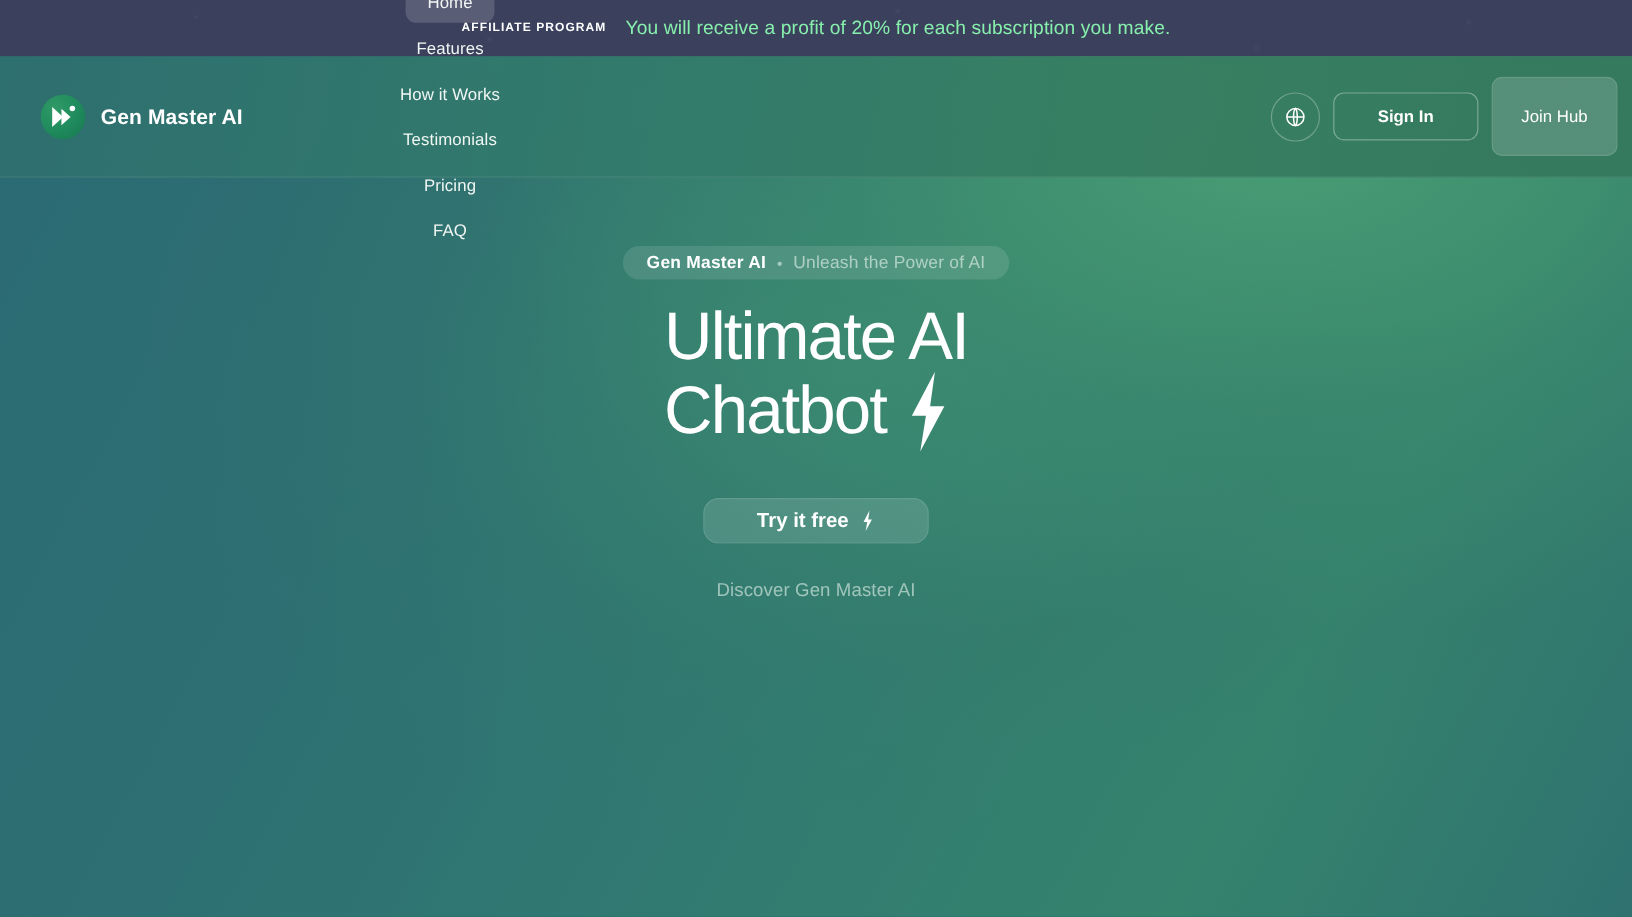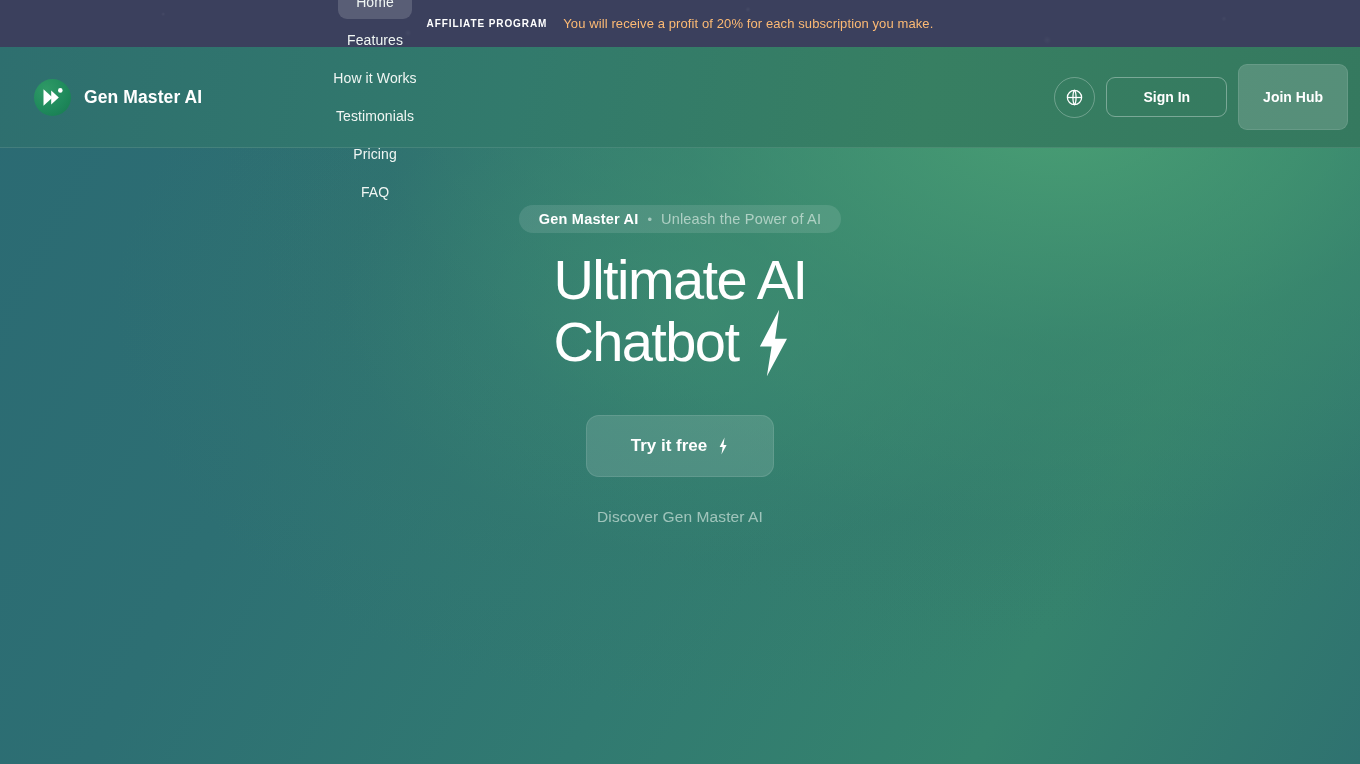--- a/index.html
+++ b/index.html
@@ -42,21 +42,21 @@
       radial-gradient(circle 4px at 90% 40%, rgba(255,255,255,0.04) 0%, rgba(255,255,255,0) 70%),
       radial-gradient(circle 3px at 66% 55%, rgba(255,255,255,0.04) 0%, rgba(255,255,255,0) 70%);
     pointer-events:none;
   }
   .banner-inner { position:relative; display:flex; align-items:center; gap:16px; }
   .banner-tag {
     font-size:10px; font-weight:bold; letter-spacing:0.9px;
     color:#ffffff; text-transform:uppercase;
   }
   .banner-msg {
-    font-size:13px; color:#fdba74; letter-spacing:0.1px;text-align:right;
+    font-size:16px; color:#86efac; letter-spacing:0.1px;text-align:right;
   }
 
   
   .header {
     position:relative;
     height:101px; flex:0 0 101px;
     display:flex; align-items:center;
     padding:0 12px 0 34px;
     background:linear-gradient(100deg, #2e6f6f 0%, #327a6c 38%, #377f62 68%, #35795f 100%);
     border-bottom:1px solid rgba(255,255,255,0.10);
@@ -105,21 +105,21 @@
     border:1px solid rgba(255,255,255,0.34);
     border-radius:9px;
     padding:11px 36px;
     font-size:14px; font-weight:bold; color:#ffffff;
     background:transparent; cursor:pointer; white-space:nowrap;
   }
   .btn-solid {
     border:1px solid rgba(255,255,255,0.10);
     border-radius:9px;
     padding:24px 24px;
-    font-size:14px; font-weight:bold; color:#ffffff;
+    font-size:14px; font-weight:normal; color:#ffffff;
     background:rgba(255,255,255,0.165); cursor:pointer; white-space:nowrap;
   }
 
   
   .hero {
     position:relative;
     flex:1 1 auto;
     display:flex; flex-direction:column; align-items:center;
     padding-top:57px;
   }
@@ -151,21 +151,21 @@
     max-width:440px;
     letter-spacing:0.05px;
   }
 
   .cta {
     margin-top:36px;
     display:inline-flex; align-items:center; gap:10px;
     background:rgba(255,255,255,0.135);
     border:1px solid rgba(255,255,255,0.10);
     border-radius:13px;
-    padding:20px 44px;
+    padding:8px 44px;
     font-size:17px; font-weight:bold; color:#ffffff;
     cursor:pointer;
   }
   .bolt-sm { display:inline-block; width:12px; height:18px; }
 
   .discover {
     margin-top:31px;
     font-size:15.5px;
     color:rgba(226,240,234,0.62);
     cursor:pointer; letter-spacing:0.1px;

